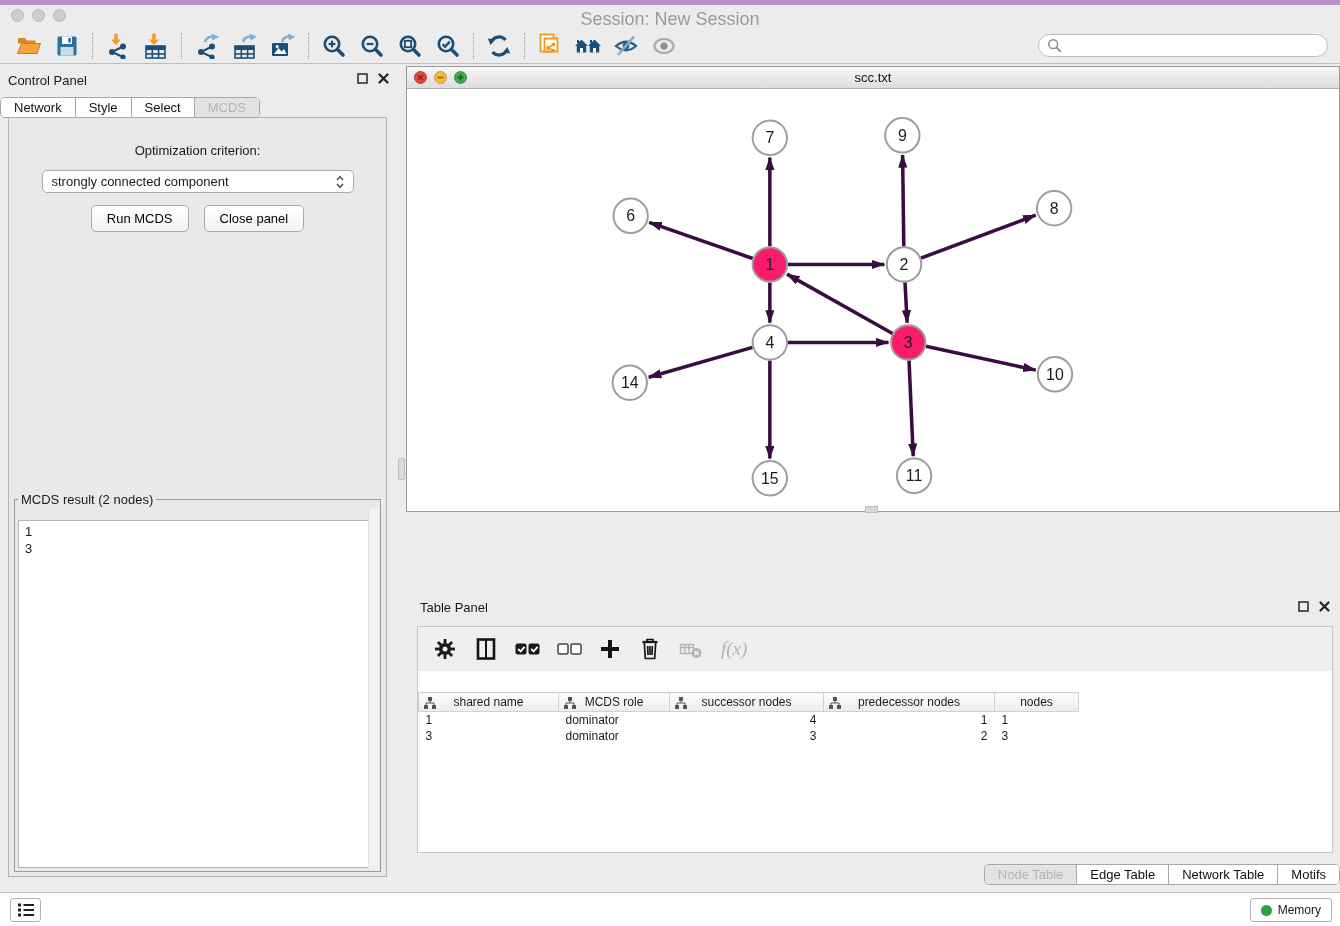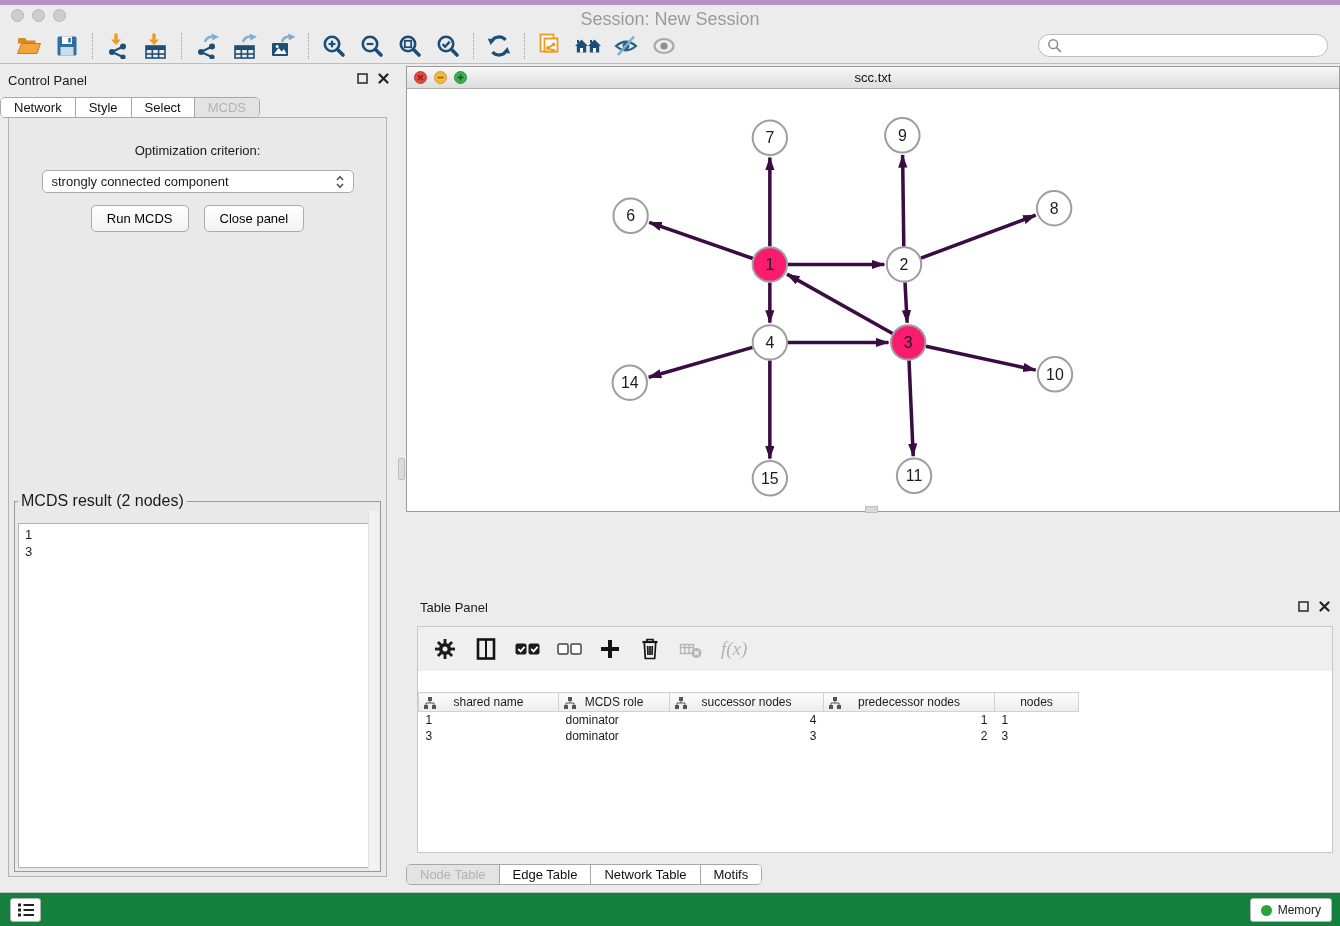--- a/index.html
+++ b/index.html
@@ -30,21 +30,21 @@
 .tabseg .tab{padding:2px 13px;font-size:13px;border-right:1px solid #a8a8a8;background:#fff;color:#111;white-space:nowrap}
 .tabseg .tab:last-child{border-right:none}
 .tabseg .tab.dim{background:#e3e3e3;color:#b3b3b3}
 .cp-body{position:absolute;left:8px;right:10px;top:53px;bottom:15px;border:1px solid #b3b3b3;background:#e9e9e9}
 .opt-label{text-align:center;margin-top:25px;font-size:13px}
 .selectbox{width:312px;height:23px;margin:12px auto 0;background:#fff;border:1px solid #acacac;border-radius:5px;display:flex;align-items:center;padding:0 5px 0 9px;font-size:13px}
 .selectbox .val{flex:1}
 .btnrow{display:flex;justify-content:center;gap:15px;margin-top:12px}
 .btn{font-size:13px;padding:5px 15px;background:linear-gradient(#ffffff,#f2f2f2);border:1px solid #ababab;border-radius:5px}
 fieldset.result{position:absolute;left:5px;right:5px;top:374px;bottom:4px;border:1px solid #9a9a9a}
-fieldset.result legend{font-size:16px;padding:0 3px;margin-left:3px}
+fieldset.result legend{font-size:13px;padding:0 3px;margin-left:3px}
 .result-inner{position:absolute;left:3px;right:3px;top:13px;bottom:3px;background:#fff;border:1px solid #b5b5b5;padding:2px 6px;white-space:pre;line-height:17px;font-size:13px}
 .result-scroll{position:absolute;right:1px;top:1px;bottom:1px;width:11px;background:#f2f2f2;border-left:1px solid #e2e2e2}
 
 
 .vdivider{position:absolute;left:397px;top:64px;width:9px;height:828px}
 .vdivider .handle{position:absolute;left:1px;top:394px;width:7px;height:22px;background:#dcdcdc;border:1px solid #bdbdbd;border-radius:2px}
 
 
 .network-window{position:absolute;left:406px;top:66px;right:0;height:446px;border:1px solid #9b9b9b;background:#fff}
 .nw-titlebar{position:relative;height:22px;background:linear-gradient(#f7f7f7,#dddddd);border-bottom:1px solid #aeaeae;display:flex;align-items:center;justify-content:center}
@@ -65,24 +65,24 @@
 .tp-box{position:absolute;left:11px;right:7px;top:30px;height:227px;background:#fff;border:1px solid #c8c8c8;overflow:hidden}
 .tp-toolbar{height:44px;background:#efefef;display:flex;align-items:center;gap:17px;padding-left:15px}
 .tico{display:flex;align-items:center;justify-content:center}
 .fx{font-family:"Liberation Serif",serif;font-style:italic;font-size:19px;color:#b3b3b3;margin-left:2px}
 table.nodetable{border-collapse:collapse;table-layout:fixed;width:660px;font-size:12px;margin-top:21px}
 table.nodetable th{height:19px;background:linear-gradient(#fdfdfd,#ececec);border:1px solid #d2d2d2;font-weight:normal;position:relative;font-size:12px;color:#1c1c1c}
 table.nodetable th .hicon{position:absolute;left:5px;top:4px}
 table.nodetable td{height:16px;padding:0 7px;white-space:nowrap;overflow:hidden}
 td.c0,td.c1,td.c4{text-align:left}
 td.c2,td.c3{text-align:right}
-.tp-tabs{position:absolute;left:0;right:0;bottom:3px;display:flex;justify-content:flex-start}
-
-
-.status-bar{position:absolute;left:0;bottom:0;right:0;height:34px;border-top:1px solid #c2c2c2;background:#15803d}
+.tp-tabs{position:absolute;left:0;right:0;bottom:3px;display:flex;justify-content:flex-end}
+
+
+.status-bar{position:absolute;left:0;bottom:0;right:0;height:34px;border-top:1px solid #c2c2c2;background:#ffffff}
 .sb-left{position:absolute;left:10px;top:5px;width:31px;height:24px;background:#fff;border:1px solid #b3b3b3;border-radius:3px;display:flex;align-items:center;justify-content:center}
 .sb-mem{position:absolute;right:8px;top:5px;height:24px;padding:0 10px;background:#fff;border:1px solid #b3b3b3;border-radius:3px;display:flex;align-items:center;gap:6px;font-size:12px}
 .dot{width:11px;height:11px;border-radius:50%}
 </style>
 </head>
 <body>
 
 <div class="topstrip"></div>
 <div class="titlebar">
   <div class="lights">

